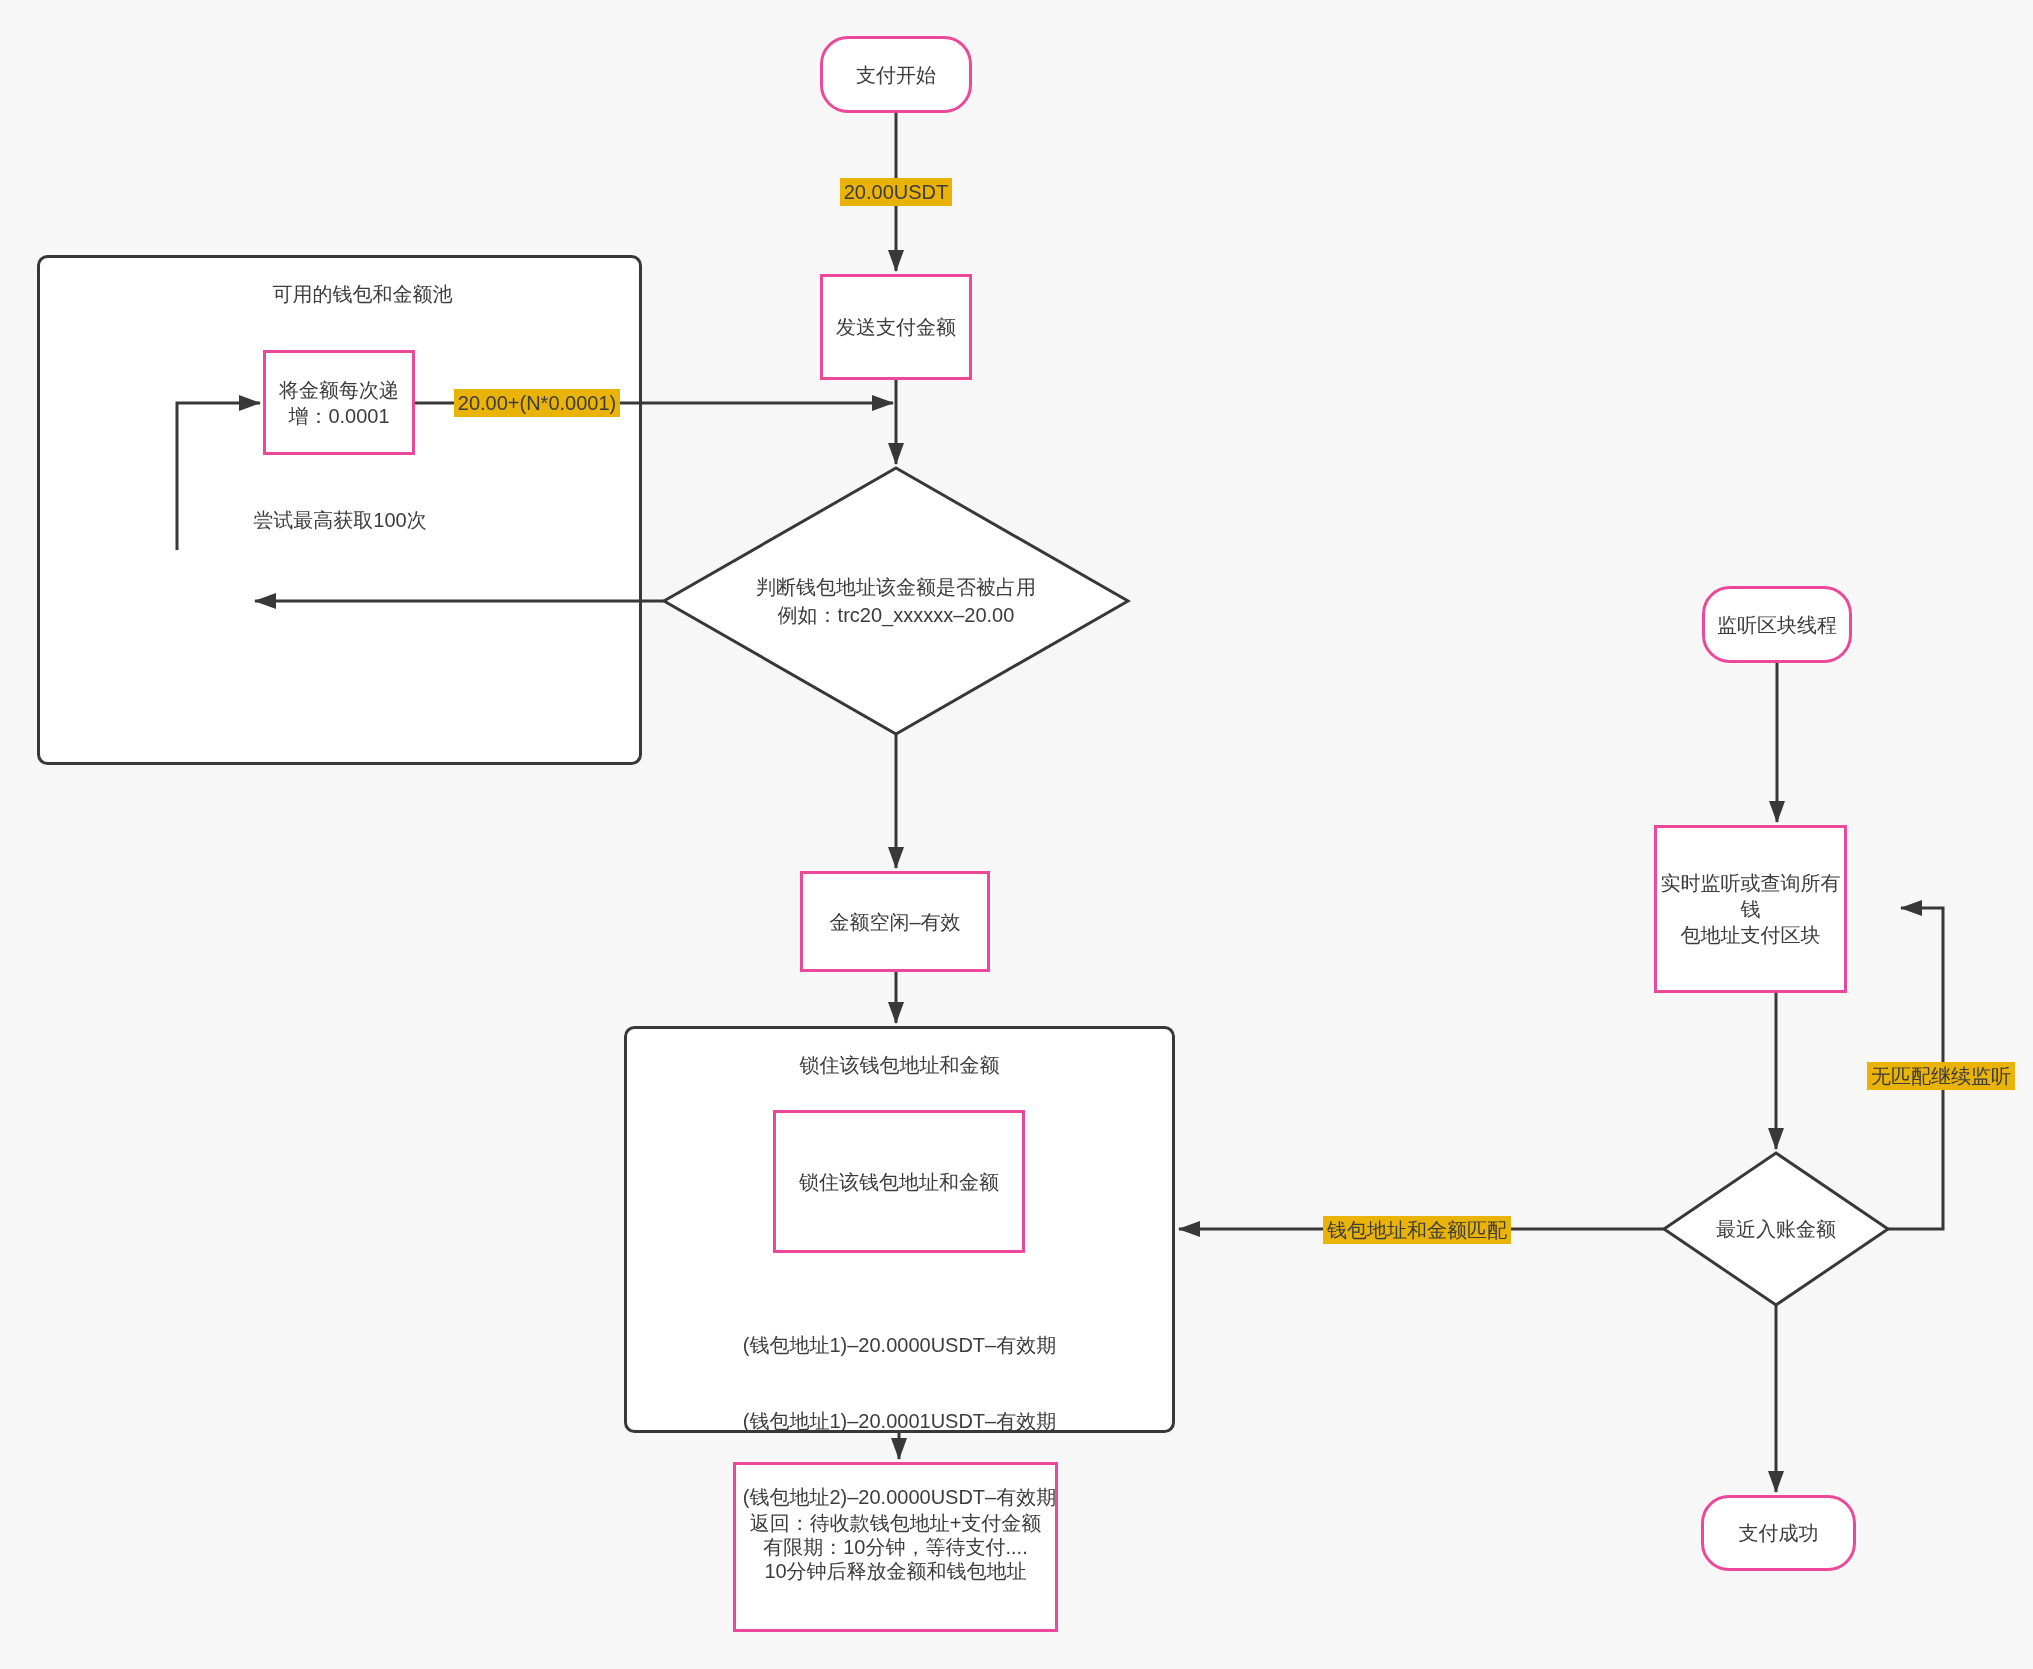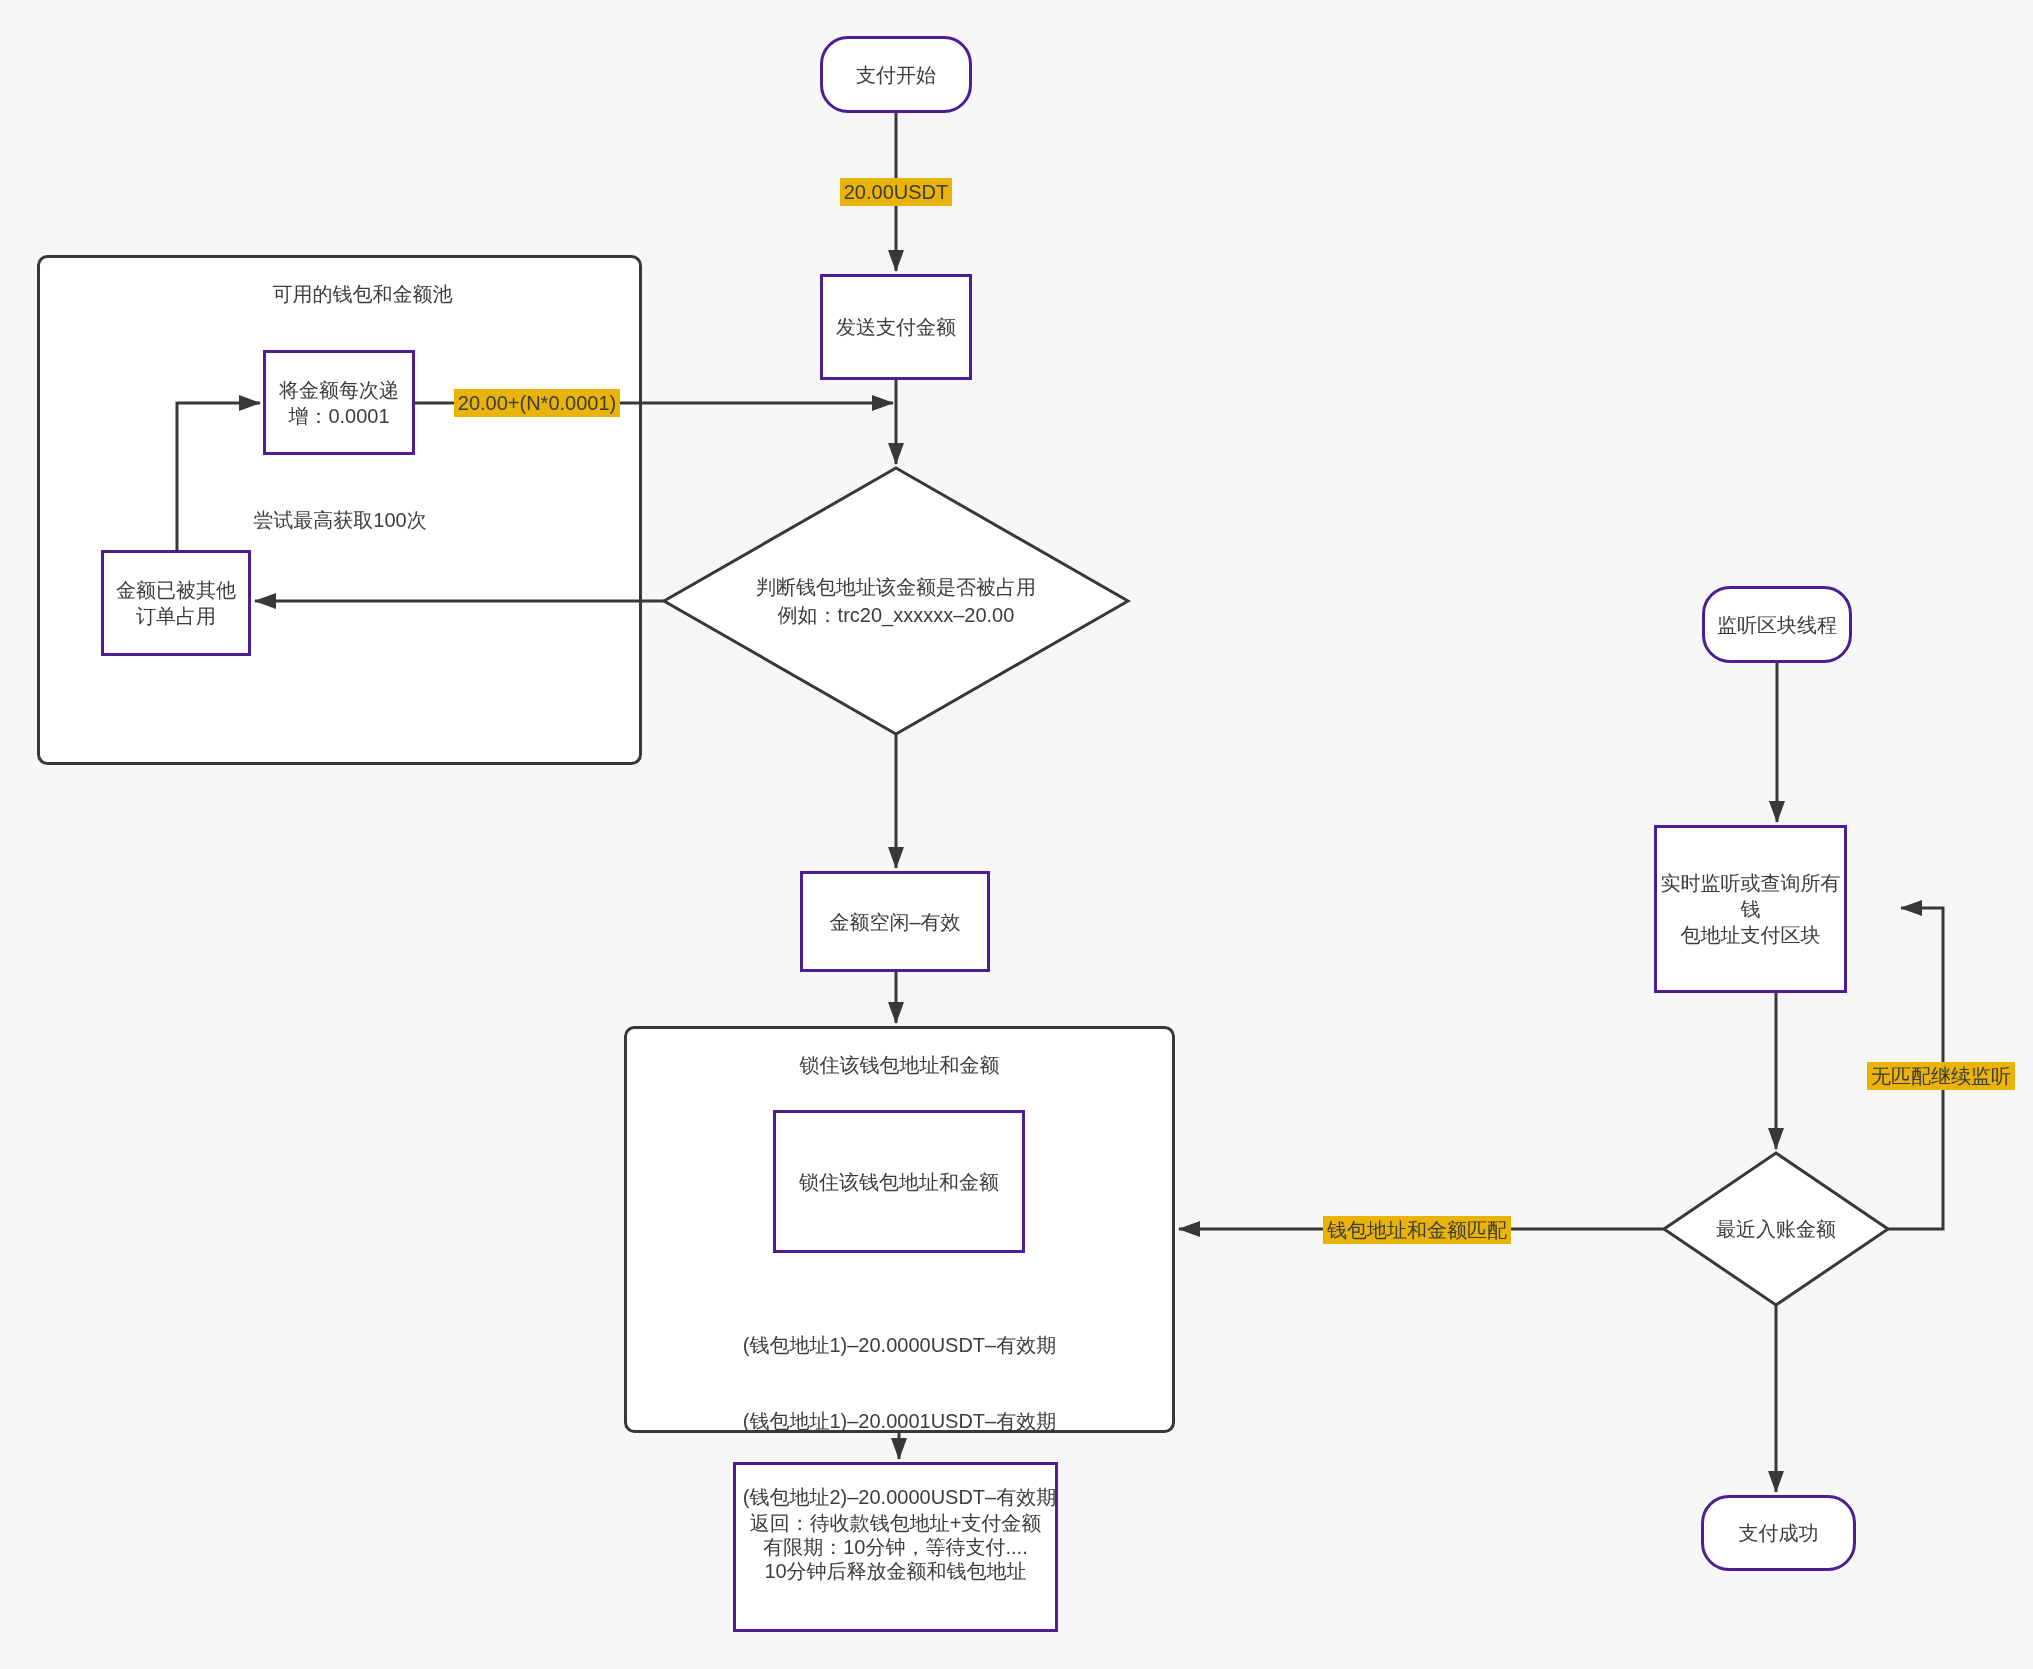--- a/index.html
+++ b/index.html
@@ -8,21 +8,21 @@
     width:2033px;height:1669px;
     background:#f7f7f7;
     font-family:"Liberation Sans","DejaVu Sans",sans-serif;
     color:#3c3c3c;
     overflow:hidden;
   }
   #edges{position:absolute;left:0;top:0;z-index:1;}
   .node{
     position:absolute;z-index:2;
     background:#ffffff;
-    border:3px solid #4c1d95;
+    border:3px solid #ec4899;
     box-sizing:border-box;
     display:flex;align-items:center;justify-content:center;
     text-align:center;
     font-size:20px;line-height:26px;
     white-space:pre-line;
   }
   .pill{border-radius:28px;}
   .overlay{
     position:absolute;z-index:3;
     display:flex;align-items:center;justify-content:center;
@@ -83,22 +83,20 @@
 
   <div class="node" style="left:263px;top:350px;width:152px;height:105px;">将金额每次递
 增：0.0001</div>
 
   <div class="overlay" style="left:437px;top:389px;width:200px;height:28px;">
     <span class="tag">20.00+(N*0.0001)</span>
   </div>
 
   <div class="overlay plain" style="left:190px;top:507px;width:300px;height:26px;">尝试最高获取100次</div>
 
-  <div class="node" style="left:101px;top:550px;width:150px;height:106px;">金额已被其他
-订单占用</div>
 
   <div class="node" style="left:800px;top:871px;width:190px;height:101px;">金额空闲–有效</div>
 
   <div class="overlay plain" style="left:624px;top:1052px;width:551px;height:26px;">锁住该钱包地址和金额</div>
 
   <div class="node" style="left:773px;top:1110px;width:252px;height:143px;">锁住该钱包地址和金额</div>
 
   <div class="overlay plain" style="left:634px;top:1288px;width:531px;height:114px;line-height:38px;display:block;">
     <div>(钱包地址1)–20.0000USDT–有效期</div>
     <div>(钱包地址1)–20.0001USDT–有效期</div>

